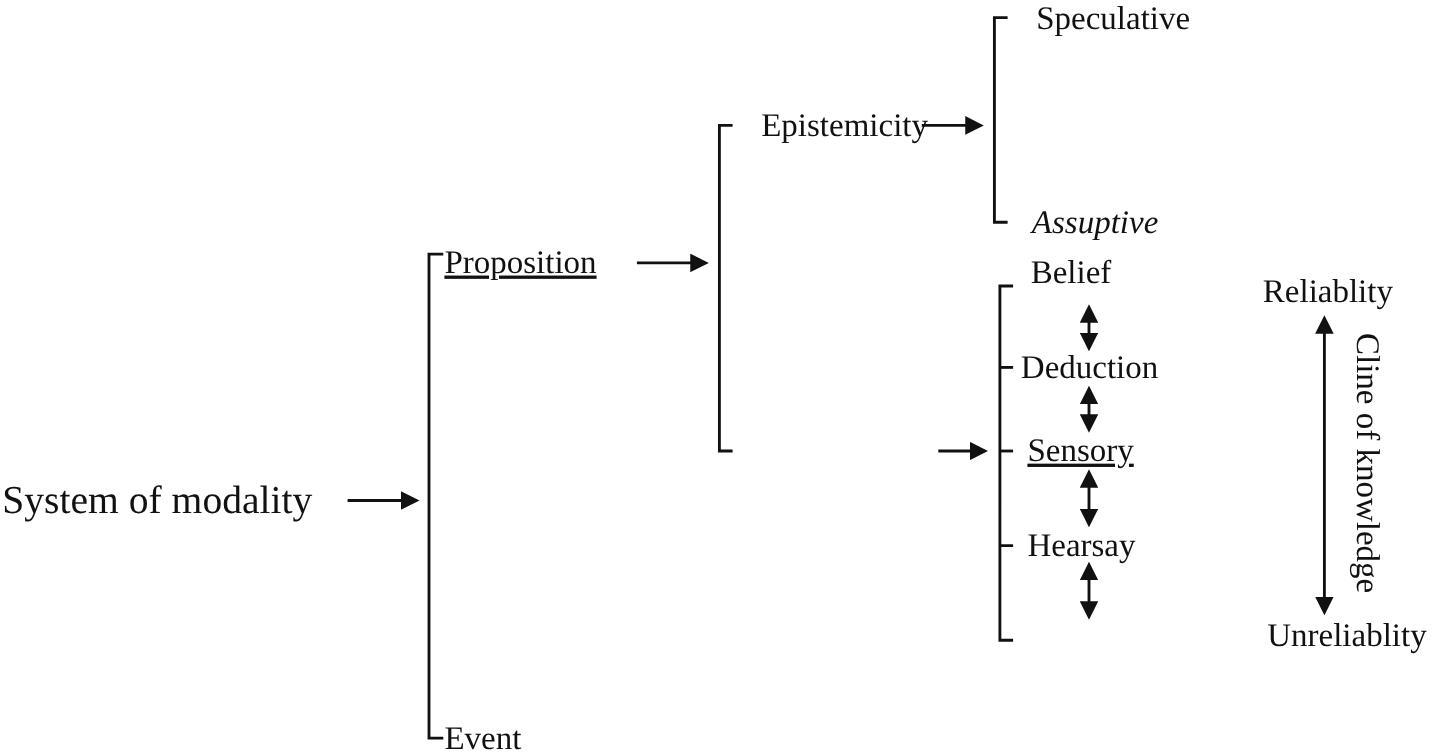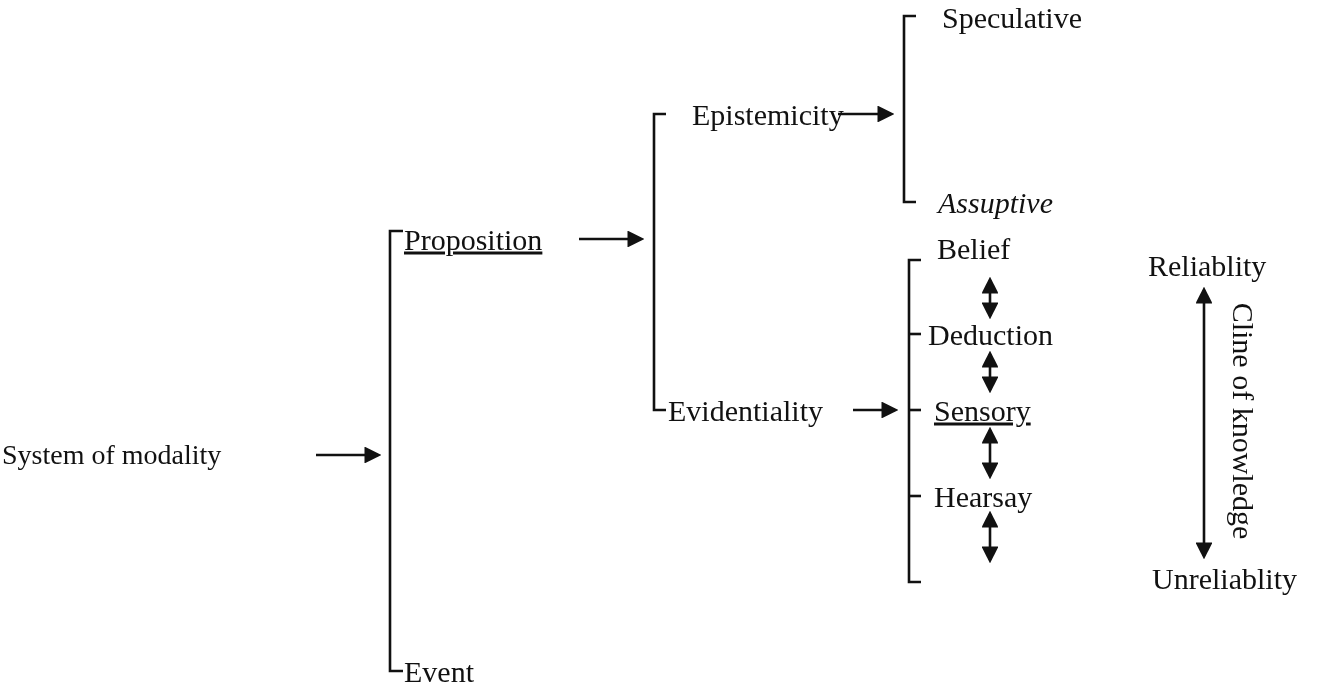--- a/index.html
+++ b/index.html
@@ -22,21 +22,21 @@
     top: 0;
   }
   .lbl {
     position: absolute;
     transform: translateY(-50%);
     font-size: 30px;
     line-height: 1.1;
     white-space: nowrap;
   }
   .lbl.root {
-    font-size: 28px;
+    font-size: 36px;
   }
   .lbl.rot {
     transform: translate(-50%, -50%) rotate(90deg);
   }
 </style>
 </head>
 <body>
 
 <div class="stage">
 
@@ -75,21 +75,20 @@
       <line x1="1204" y1="290" x2="1204" y2="556" marker-start="url(#ah)" marker-end="url(#ah)"></line>
     </g>
   </svg>
 
   <div class="lbl root" style="left:2px;  top:455px;">System of modality</div>
 
   <div class="lbl" style="left:404px; top:239px;text-decoration:underline;">Proposition</div>
   <div class="lbl" style="left:404px; top:671px;">Event</div>
 
   <div class="lbl" style="left:692px; top:114px;">Epistemicity</div>
-  <div class="lbl" style="left:668px; top:410px;">Evidentiality</div>
 
   <div class="lbl" style="left:925px; top:17px;margin-left:17px;">Speculative</div>
   <div class="lbl" style="left:938px; top:202px;font-style:italic;">Assuptive</div>
 
   <div class="lbl" style="left:937px; top:248px;text-align:center;">Belief</div>
   <div class="lbl" style="left:928px; top:334px;">Deduction</div>
   <div class="lbl" style="left:934px; top:410px;text-decoration:underline;">Sensory</div>
   <div class="lbl" style="left:934px; top:496px;">Hearsay</div>
 
   <div class="lbl" style="left:1152px; top:578px;">Unreliablity</div>

